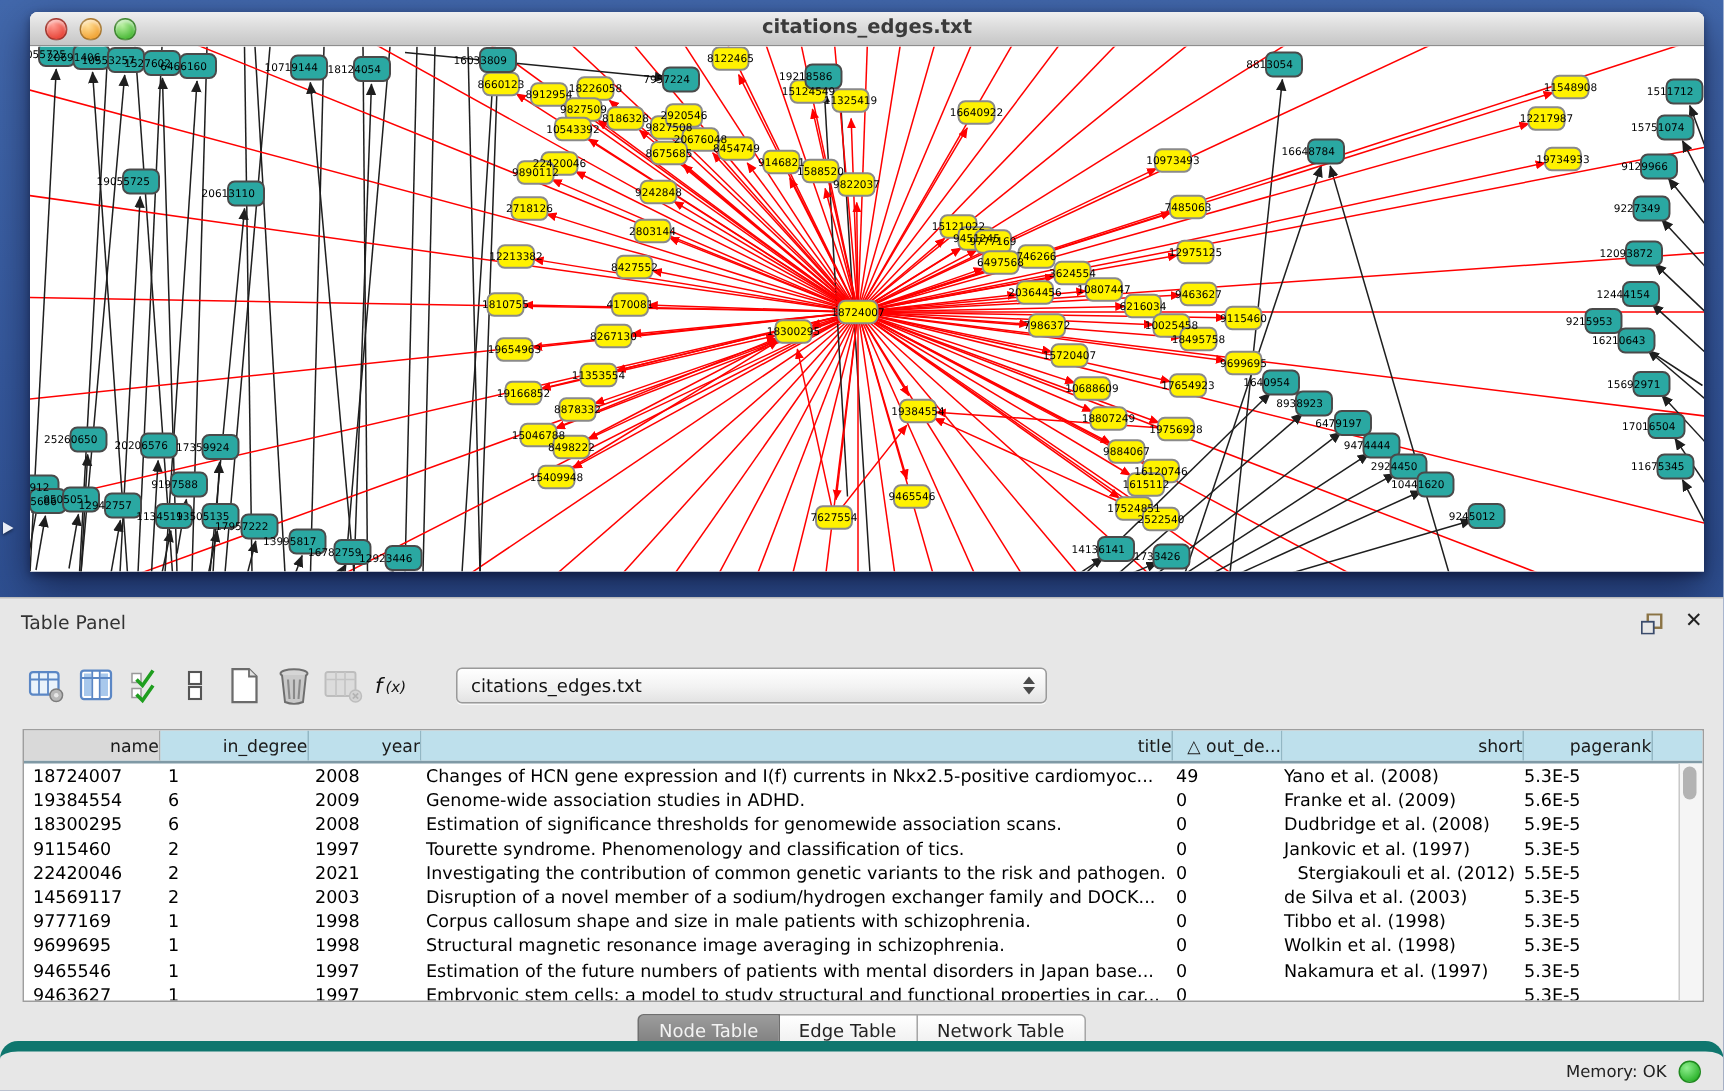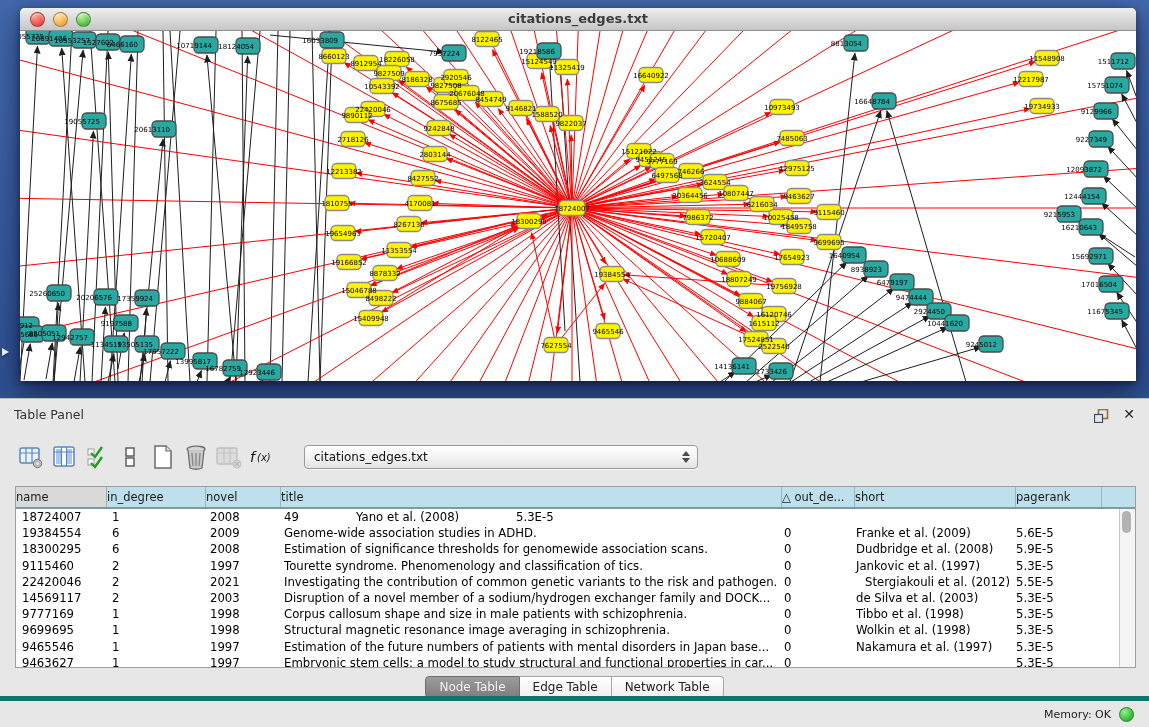--- a/index.html
+++ b/index.html
@@ -43,38 +43,38 @@
   .combo-text{font-size:12px;color:#111;line-height:22px;padding-left:9px;}
   .combo-arrows{position:absolute;right:7px;top:3px;width:9px;height:16px;}
   .combo-arrows div{width:0;height:0;margin:2px auto;}
   .combo-up{border-left:4px solid transparent;border-right:4px solid transparent;border-bottom:5px solid #4A4A4A;}
   .combo-dn{border-left:4px solid transparent;border-right:4px solid transparent;border-top:5px solid #4A4A4A;}
   
   .table-wrap{position:absolute;left:15px;top:87px;width:1119px;height:180px;
     background:#fff;border:1px solid #9E9E9E;overflow:hidden;}
   .thead{display:flex;height:20px;border-bottom:2px solid #7F99A5;}
   .th{background:#BEE0EC;border-right:1px solid #93B7C4;font-size:11.5px;color:#1A1A1A;
-    text-align:left;line-height:20px;overflow:hidden;white-space:nowrap;flex:none;}
+    text-align:right;line-height:20px;overflow:hidden;white-space:nowrap;flex:none;}
   .th.gray{background:#D9D9D9;border-right:1px solid #A9A9A9;}
   .th.fill{border-right:none;flex:1;}
   .tbody{position:absolute;left:0;top:22px;right:15px;bottom:0;overflow:hidden;}
   .tr{display:flex;height:16.2px;}
   .td{font-size:11.7px;color:#000;line-height:16px;padding-left:6px;overflow:hidden;
     white-space:nowrap;flex:none;box-sizing:border-box;}
   .vscroll{position:absolute;right:0;top:22px;bottom:0;width:15px;background:#F5F5F5;border-left:1px solid #C9C9C9;}
   .vthumb{position:absolute;left:2px;top:2px;width:9px;height:22px;border-radius:5px;background:#B3B3B3;}
   
   .tabsbar{position:absolute;left:0;top:277px;width:100%;display:flex;justify-content:center;}
   .seg{height:20px;line-height:20px;font-size:12px;padding:0 13px;color:#222;
     background:linear-gradient(#FFFFFF,#EFEFEF);border:1px solid #A6A6A6;border-left:none;}
   .seg.first{border-left:1px solid #A6A6A6;border-radius:4px 0 0 4px;}
   .seg.last{border-radius:0 4px 4px 0;}
   .seg.active{background:linear-gradient(#9C9C9C,#7E7E7E);color:#F3F3F3;border-color:#6F6F6F;}
   
-  .statusbar{position:absolute;left:0;bottom:0;width:100%;height:27px;border-top:5px solid #0f766e;}
+  .statusbar{position:absolute;left:0;bottom:0;width:100%;height:27px;border-top:7px solid #0f766e;border-radius:12px;}
   .mem-label{position:absolute;right:38px;top:7px;font-size:11px;color:#222;}
   .mem-dot{position:absolute;right:15px;top:6px;width:13px;height:13px;border-radius:50%;
     border:1px solid #1F8A1F;background:radial-gradient(circle at 35% 30%,#8FEF8F,#2FB52F 75%);}
   svg text{font-family:"DejaVu Sans",sans-serif;}
 </style>
 </head>
 <body>
 
 <div class="net-window">
   <div class="titlebar">
@@ -605,32 +605,33 @@
           <div class="combo-up"></div>
           <div class="combo-dn"></div>
         </div>
     </div>
   </div>
 
   <div class="table-wrap">
     <div class="thead">
       <div class="th gray" style="width:90px">name</div>
       <div class="th" style="width:98px">in_degree</div>
-      <div class="th" style="width:74px">novel</div>
+      <div class="th" style="width:74px">year</div>
       <div class="th" style="width:500px">title</div>
       <div class="th" style="width:72px"><span>△</span> <span>out_de...</span></div>
       <div class="th" style="width:160px">short</div>
       <div class="th" style="width:85px">pagerank</div>
       <div class="th fill"></div>
     </div>
     <div class="tbody" id="tbody">
         <div class="tr">
           <div class="td" style="width: 90px;">18724007</div>
           <div class="td" style="width: 98px;">1</div>
           <div class="td" style="width: 74px;">2008</div>
+          <div class="td" style="width: 500px;">Changes of HCN gene expression and I(f) currents in Nkx2.5-positive cardiomyoc...</div>
           <div class="td" style="width: 72px;">49</div>
           <div class="td" style="width: 160px;">Yano et al. (2008)</div>
           <div class="td" style="width: 85px;">5.3E-5</div>
         </div>
         <div class="tr">
           <div class="td" style="width: 90px;">19384554</div>
           <div class="td" style="width: 98px;">6</div>
           <div class="td" style="width: 74px;">2009</div>
           <div class="td" style="width: 500px;">Genome-wide association studies in ADHD.</div>
           <div class="td" style="width: 72px;">0</div>

